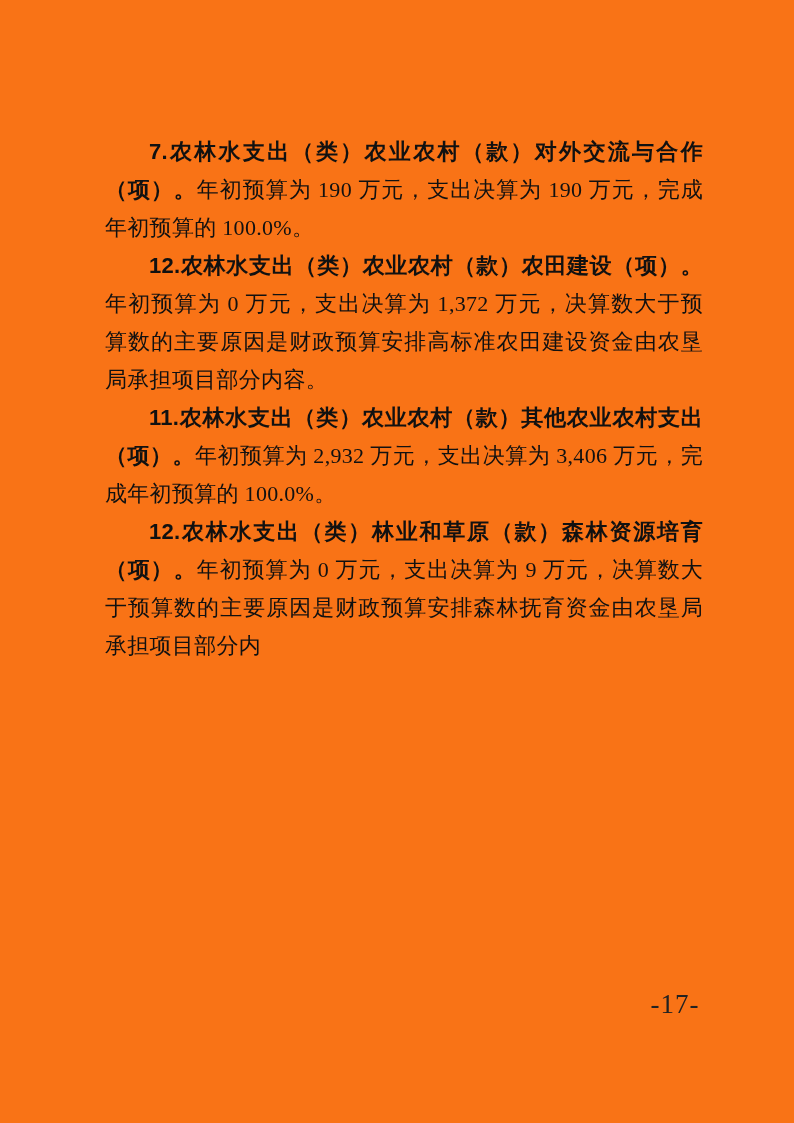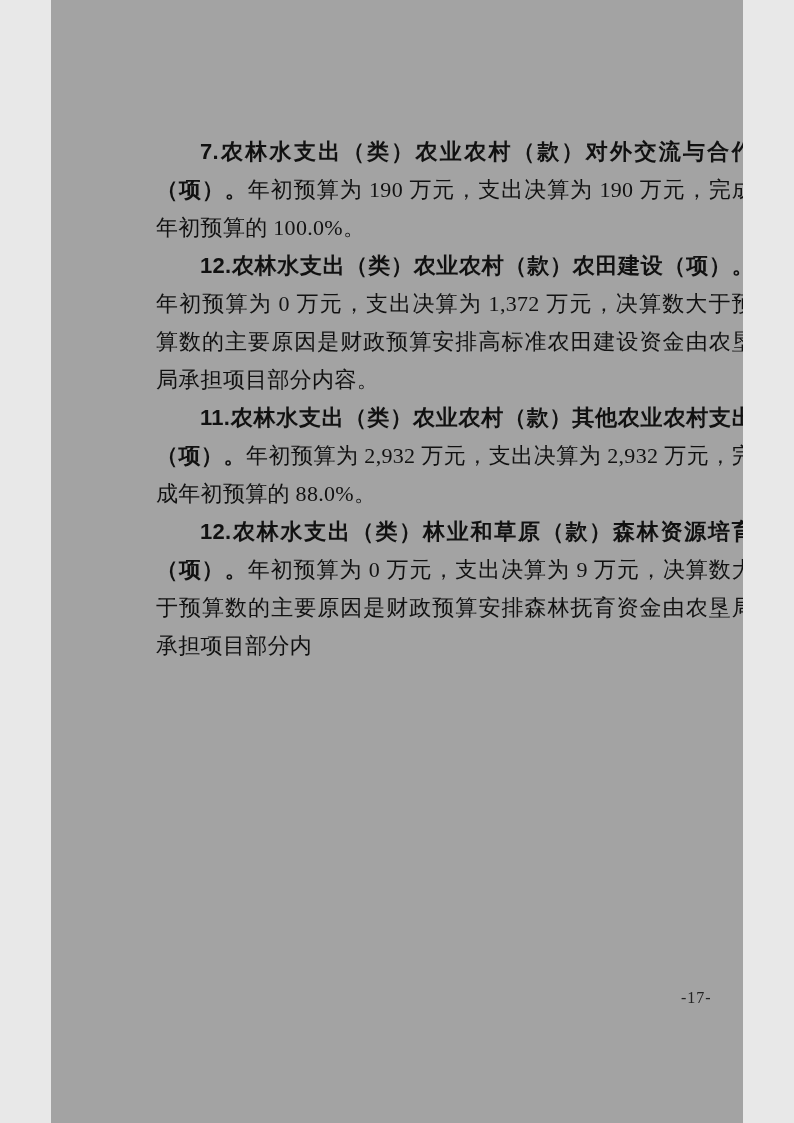--- a/index.html
+++ b/index.html
@@ -2,24 +2,24 @@
 <html><head>
 <meta charset="utf-8">
 <style>
   html, body {
     margin: 0;
     padding: 0;
     background: #e8e8e8;
   }
   .page {
     position: relative;
-    width: 692px;
+    width: 794px;
     height: 1123px;
     margin: 0 auto;
-    background: #a3a3a3;
+    background: #f97316;
     overflow: hidden;
     font-family: "Liberation Serif", "DejaVu Serif", serif;
     color: #111111;
   }
   .content {
     position: absolute;
     left: 105px;
     top: 133px;
     width: 598px;
   }
@@ -33,36 +33,36 @@
   }
   p.para strong.heading {
     font-weight: bold;
     font-family: "Liberation Sans", "DejaVu Sans", sans-serif;
   }
   .page-number {
     position: absolute;
     top: 989px;
     left: 630px;
     width: 90px;
-    text-align: left;
-    font-size: 16px;
+    text-align: center;
+    font-size: 27px;
     font-family: "Liberation Serif", "DejaVu Serif", serif;
     color: #222222;
     letter-spacing: 1px;
   }
 </style>
 </head>
 <body>
 
 <div class="page">
   <div class="content">
   <p class="para"><strong class="heading">7.农林水支出（类）农业农村（款）对外交流与合作（项）。</strong><span>年初预算为 190 万元，支出决算为 190 万元，完成年初预算的 100.0%。</span></p>
 
 
 
   <p class="para"><strong class="heading">12.农林水支出（类）农业农村（款）农田建设（项）。</strong><span>年初预算为 0 万元，支出决算为 1,372 万元，决算数大于预算数的主要原因是财政预算安排高标准农田建设资金由农垦局承担项目部分内容。</span></p>
 
-  <p class="para"><strong class="heading">11.农林水支出（类）农业农村（款）其他农业农村支出（项）。</strong><span>年初预算为 2,932 万元，支出决算为 2,932 万元，完成年初预算的 88.0%。</span></p>
+  <p class="para"><strong class="heading">11.农林水支出（类）农业农村（款）其他农业农村支出（项）。</strong><span>年初预算为 2,932 万元，支出决算为 3,406 万元，完成年初预算的 100.0%。</span></p>
 
   <p class="para"><strong class="heading">12.农林水支出（类）林业和草原（款）森林资源培育（项）。</strong><span>年初预算为 0 万元，支出决算为 9 万元，决算数大于预算数的主要原因是财政预算安排森林抚育资金由农垦局承担项目部分内</span></p>
 </div>
   <div class="page-number">-17-</div>
 </div>
 
 </body></html>

